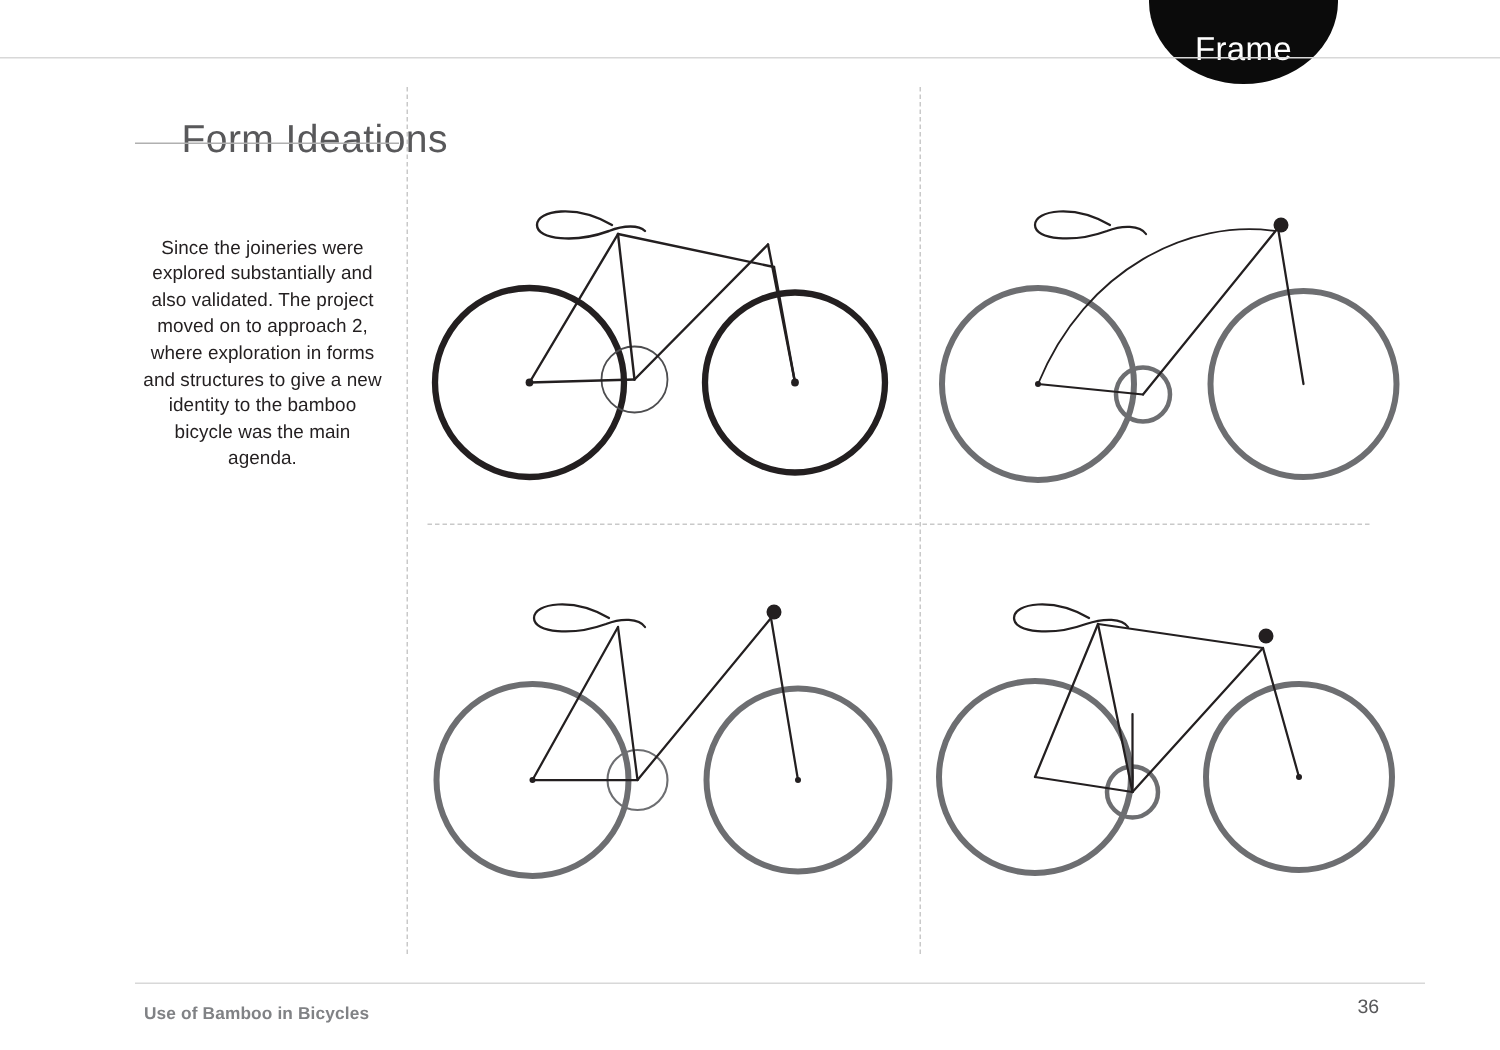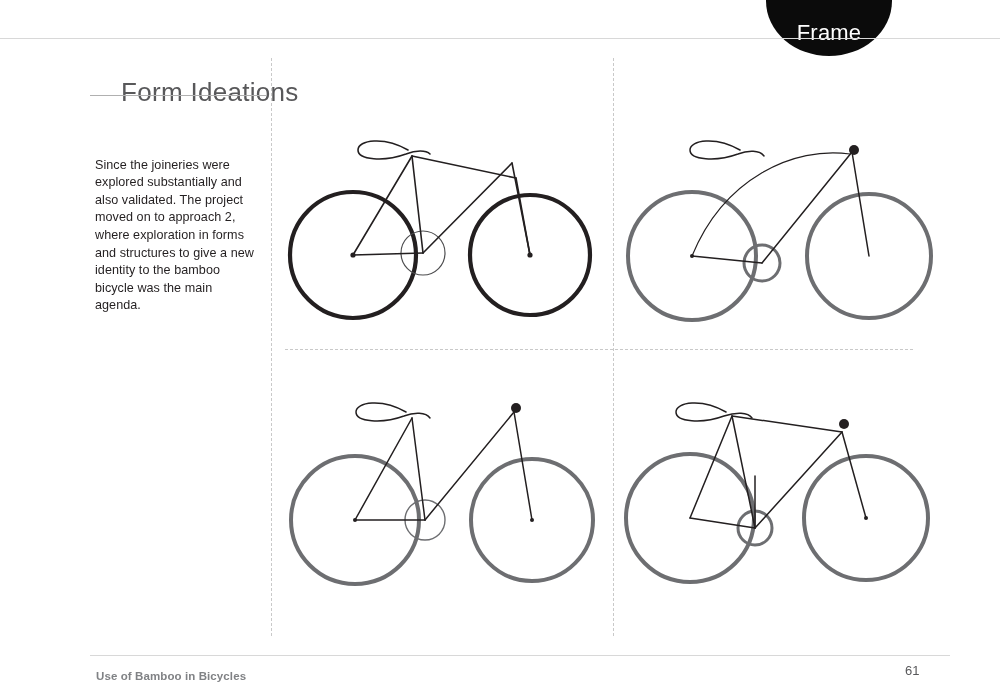--- a/index.html
+++ b/index.html
@@ -68,20 +68,21 @@
   }
   #body-text {
     position: absolute;
     top: 144px;
     left: 95px;
     width: 160px;
     font-size: 12.6px;
     line-height: 17.6px;
     color: #231f20;
     letter-spacing: 0.05px;
+    text-align: center;
   }
 
   
   .dashed-v {
     position: absolute;
     width: 0;
     border-left: 1px dashed #c9c9c9;
   }
   .dashed-h {
     position: absolute;
@@ -227,13 +228,13 @@
       <path d="M141 178 L141 126" stroke-width="1.5"></path>
       <path d="M112 62 C88 48, 62 52, 62 62 C62 72, 88 74, 110 66 C122 62, 134 62, 138 68" stroke-width="1.5"></path>
       <circle cx="230" cy="74" r="5" fill="#231f20" stroke="none"></circle>
       <circle cx="252" cy="168" r="2" fill="#231f20" stroke="none"></circle>
     </g>
   </svg>
 </div>
 
 <div id="footer-rule"></div>
 <div id="footer-text">Use of Bamboo in Bicycles</div>
-<div id="page-number">61</div>
+<div id="page-number">36</div>
 
 </body></html>

